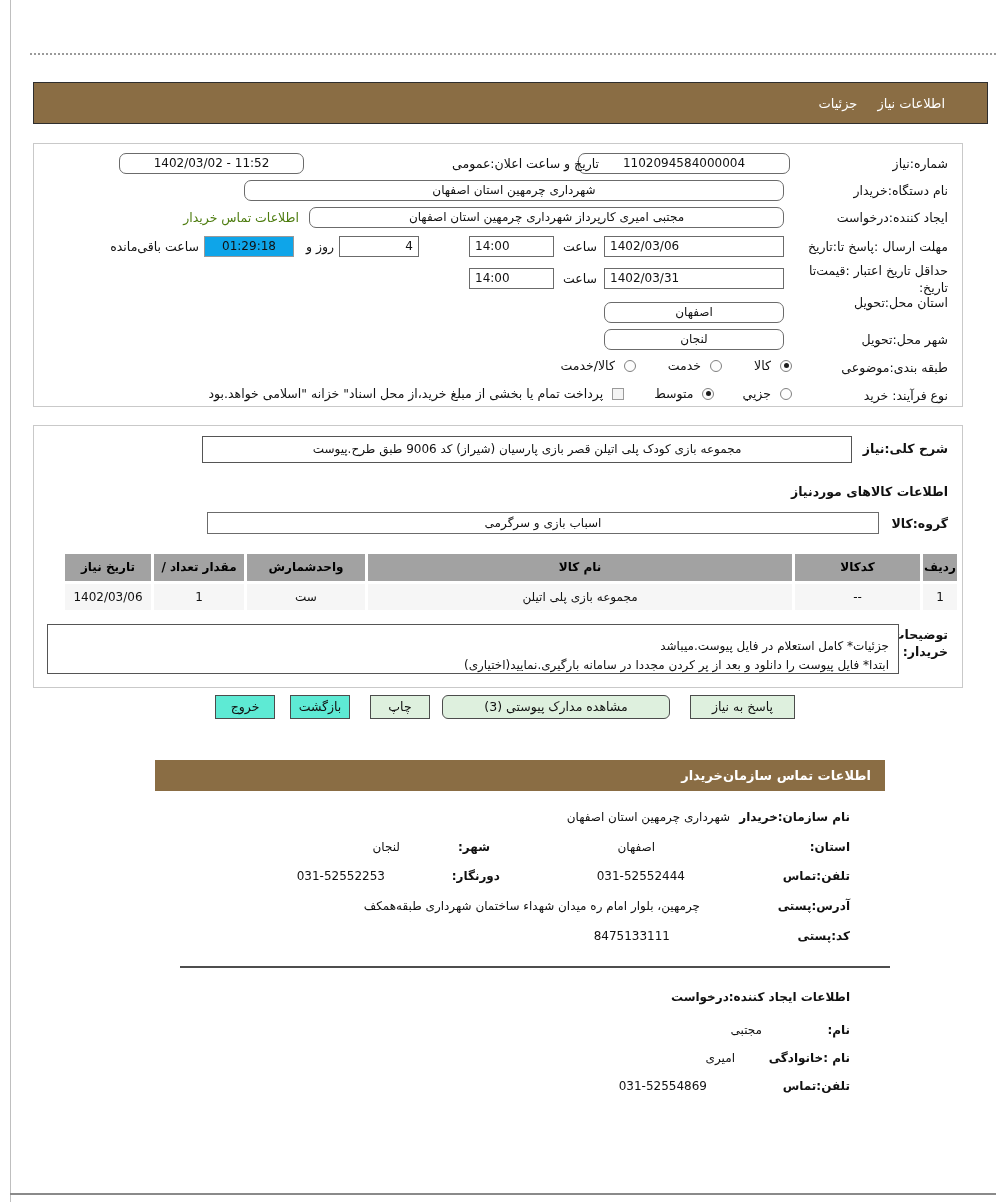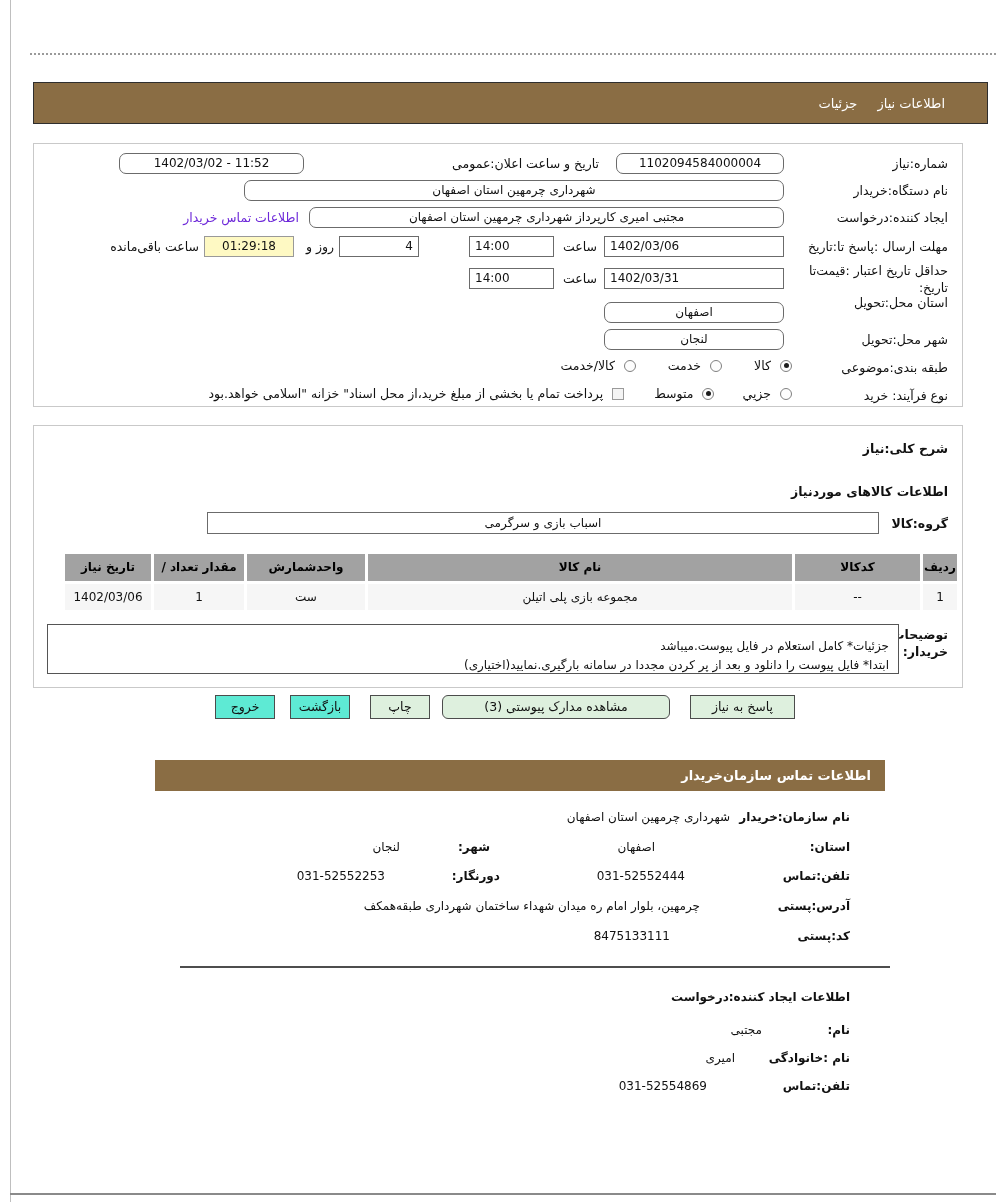--- a/index.html
+++ b/index.html
@@ -35,22 +35,22 @@
   #panel1 { top:143px; height:264px; }
   #panel2 { top:425px; height:263px; }
 
   .lbl  { position:absolute; right:14px; font-size:12.5px; white-space:nowrap; }
   .blbl { position:absolute; right:14px; font-size:12.5px; font-weight:bold; white-space:nowrap; }
 
   .inp { position:absolute; background:#fff; border:1px solid #6b6b6b; height:21px;
          line-height:19px; padding:0 5px; white-space:nowrap; overflow:hidden; font-size:12px; }
   .ta-c { text-align:center;border-radius:7px; }
   .ta-l { text-align:left; direction:ltr; }
-  .link { position:absolute; color:#6d28d9; font-size:12.5px; white-space:nowrap; cursor:pointer; }
-  .count { position:absolute; background:#fef9c3; border:1px solid #999;
+  .link { position:absolute; color:#4d7c0f; font-size:12.5px; white-space:nowrap; cursor:pointer; }
+  .count { position:absolute; background:#0ea5e9; border:1px solid #999;
            height:21px; line-height:19px; text-align:center; direction:ltr; }
 
   .radio { display:inline-block; width:12px; height:12px; border:1px solid #808080;
            border-radius:50%; background:#fdfdfd; position:relative; flex:0 0 auto; }
   .radio.sel::after { content:''; position:absolute; inset:2.5px; background:#1c1c1c; border-radius:50%; }
   .cbox  { display:inline-block; width:12px; height:12px; border:1px solid #9a9a9a;
            background:#f4f4f4; flex:0 0 auto; }
   .optrow { position:absolute; display:flex; align-items:center; gap:7px; white-space:nowrap; font-size:12.5px; }
 
   .descbox { position:absolute; top:10px; right:110px; width:650px; height:27px; background:#fff;
@@ -98,21 +98,21 @@
   <div class="wm-block"></div>
 </div>
 
 <div class="tabbar">
   <span class="tab">اطلاعات نیاز</span>
   <span class="tab">جزئیات</span>
 </div>
 
 <div class="panel" id="panel1">
   <span class="lbl" style="top:12px;">شماره:نیاز</span>
-  <div class="inp ta-c ltr" style="top:9px; right:178px; width:168px;">1102094584000004</div>
+  <div class="inp ta-c ltr" style="top:9px; right:172px; width:212px;">1102094584000004</div>
   <span class="lbl" style="top:12px; right:363px;">تاریخ و ساعت اعلان:عمومی</span>
   <div class="inp ta-c ltr" style="top:9px; right:658px; width:185px;">1402/03/02 - 11:52</div>
 
   <span class="lbl" style="top:39px;">نام دستگاه:خریدار</span>
   <div class="inp ta-c" style="top:36px; right:178px; width:540px;">شهرداری چرمهین استان اصفهان</div>
 
   <span class="lbl" style="top:66px;">ایجاد کننده:درخواست</span>
   <div class="inp ta-c" style="top:63px; right:178px; width:475px;">مجتبی امیری کارپرداز شهرداری چرمهین استان اصفهان</div>
   <span class="link" style="top:66px; right:663px;">اطلاعات تماس خریدار</span>
 
@@ -159,20 +159,21 @@
     <span class="radio sel"></span>
     <span>متوسط</span>
     <span style="width:12px;"></span>
     <span class="cbox"></span>
     <span>پرداخت تمام یا بخشی از مبلغ خرید،از محل اسناد" خزانه "اسلامی خواهد.بود</span>
   </div>
 </div>
 
 <div class="panel" id="panel2">
   <span class="blbl" style="top:15px;">شرح کلی:نیاز</span>
+  <div class="descbox">مجموعه بازی کودک پلی اتیلن قصر بازی پارسیان (شیراز) کد 9006 طبق طرح.پیوست</div>
 
   <span class="blbl" style="top:58px;">اطلاعات کالاهای موردنیاز</span>
 
   <span class="blbl" style="top:90px;">گروه:کالا</span>
   <div class="groupbox">اسباب بازی و سرگرمی</div>
 
   <div class="gtable">
     <div class="h">ردیف</div>
     <div class="h">کدکالا</div>
     <div class="h">نام کالا</div>

